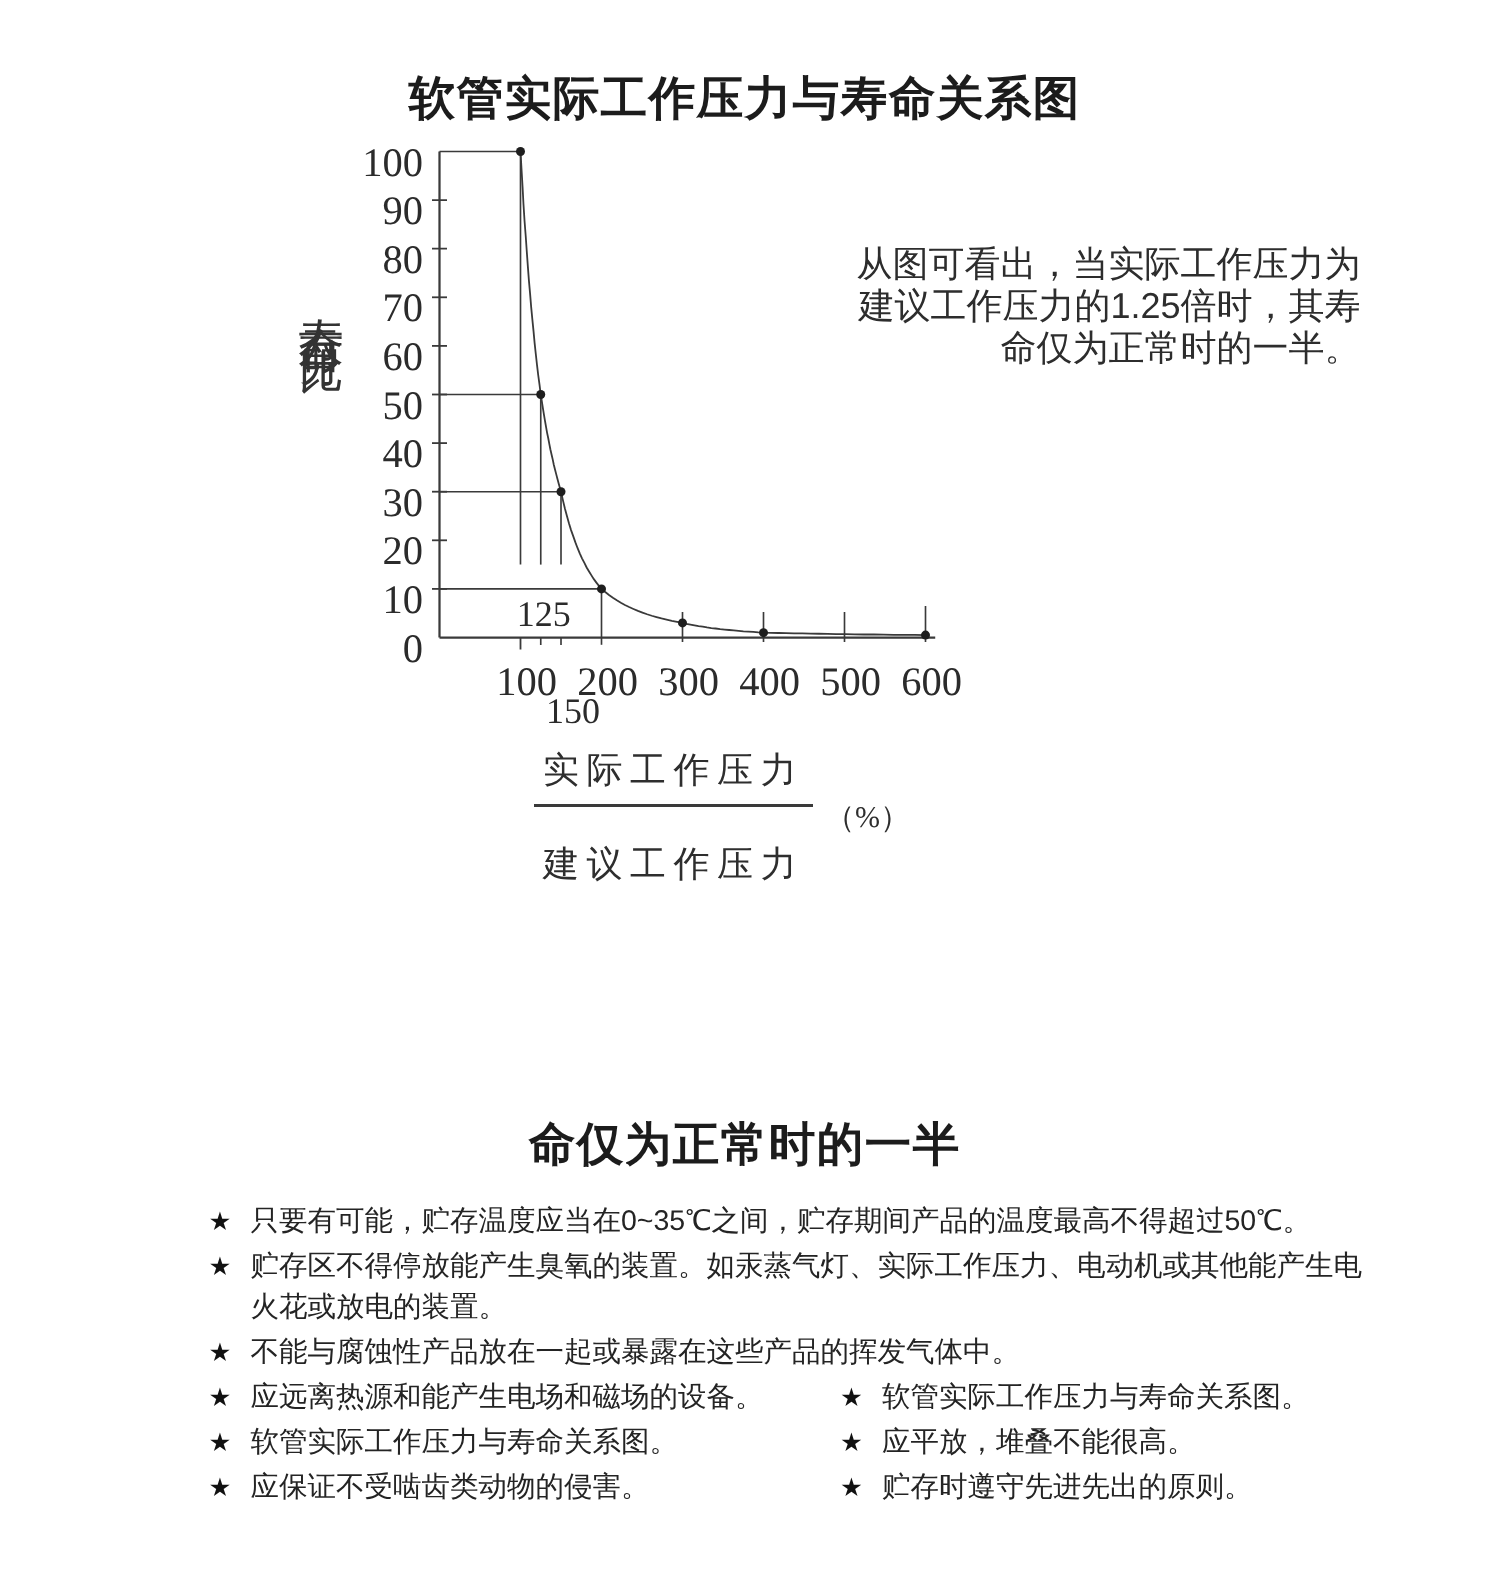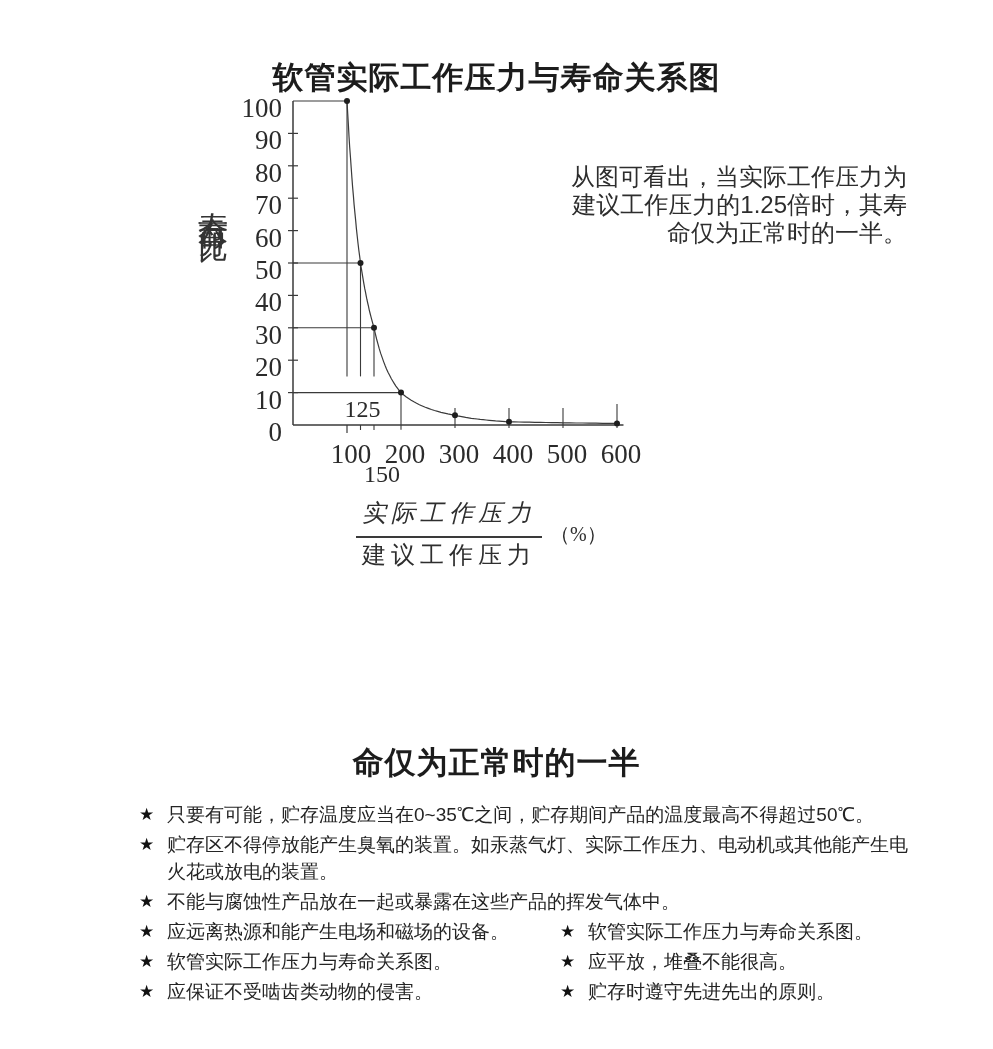--- a/index.html
+++ b/index.html
@@ -3,21 +3,21 @@
 <meta charset="utf-8">
 <style>
   html,body{margin:0;padding:0;background:#ffffff;}
   body{font-family:"Liberation Sans",sans-serif;color:#222;}
   #page{position:relative;width:993px;height:1049px;background:#fff;overflow:hidden;}
 
   .doc-title{
     position:absolute;left:0;width:993px;text-align:center;
     font-size:31px;font-weight:bold;color:#1c1c1c;letter-spacing:1px;
   }
-  #chart-title{top:16px;margin-top:41px;}
+  #chart-title{top:4px;margin-top:41px;}
   #storage-title{top:716px;}
 
   #chart-svg{position:absolute;left:140px;top:80px;width:545px;height:430px;}
   .tick-label{font-family:"Liberation Serif",serif;font-size:27px;fill:#2b2b2b;}
   .small-label{font-family:"Liberation Serif",serif;font-size:24px;fill:#2b2b2b;}
 
   #y-axis-label{
     position:absolute;left:196px;top:189px;
     writing-mode:vertical-rl;text-orientation:upright;
     font-family:"Liberation Serif",serif;font-size:30px;color:#333;
@@ -28,22 +28,22 @@
     position:absolute;left:507px;top:163px;width:400px;
     font-size:24px;line-height:28px;color:#2d2d2d;font-weight:500;text-align:right;
   }
 
   #x-axis-fraction{
     position:absolute;left:356px;top:497px;
     display:flex;align-items:center;
     font-family:"Liberation Serif",serif;color:#2e2e2e;
   }
   #x-axis-fraction .frac-stack{text-align:center;font-size:24px;letter-spacing:5px;}
-  #x-axis-fraction .frac-num{padding:0 6px 7px 6px;border-bottom:2px solid #3a3a3a;font-style:italic;}
-  #x-axis-fraction .frac-den{padding:1px 6px 0 6px;}
+  #x-axis-fraction .frac-num{padding:0 6px 7px 6px;border-bottom:2px solid #3a3a3a;}
+  #x-axis-fraction .frac-den{padding:22px 6px 0 6px;}
   #x-axis-fraction .frac-unit{margin-left:8px;font-size:20px;letter-spacing:0;}
 
   #storage-list{position:absolute;left:139px;top:801px;width:782px;}
   ul.starlist{list-style:none;margin:0;padding:0;}
   ul.starlist li{
     position:relative;padding-left:28px;margin-bottom:3px;
     font-size:19px;line-height:27px;color:#242424;font-weight:500;
   }
   ul.starlist .star{position:absolute;left:0;top:0;font-size:17px;color:#111;}
   .two-col{display:grid;grid-template-columns:421px 1fr;}

